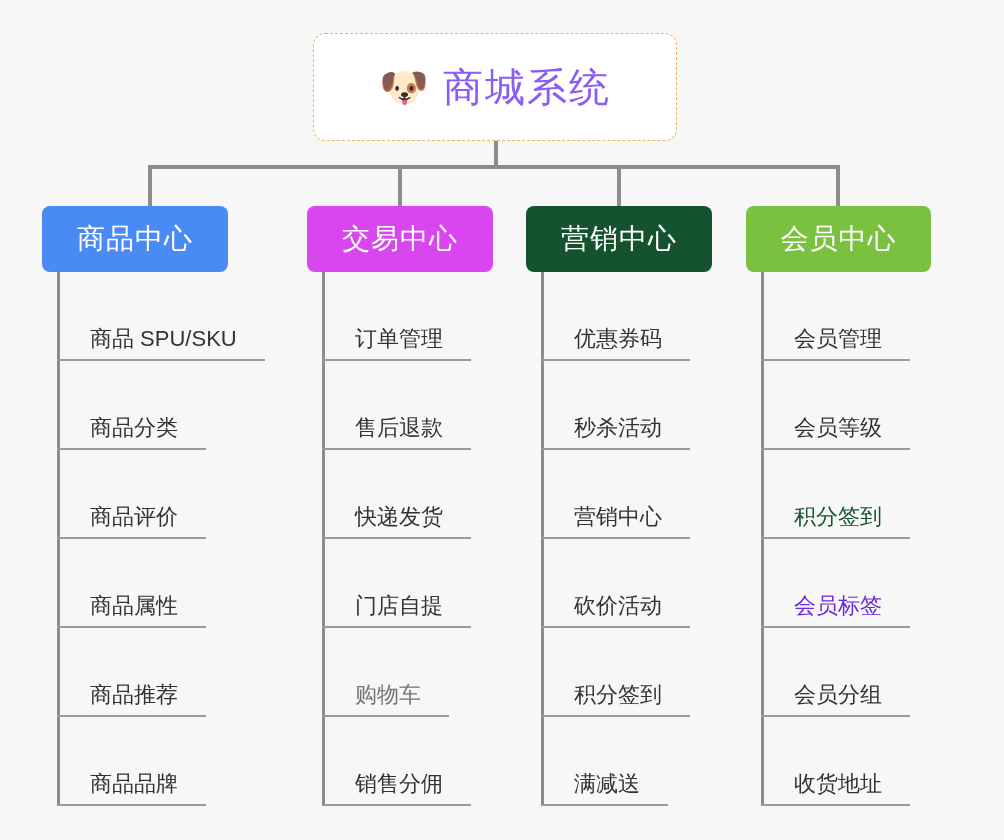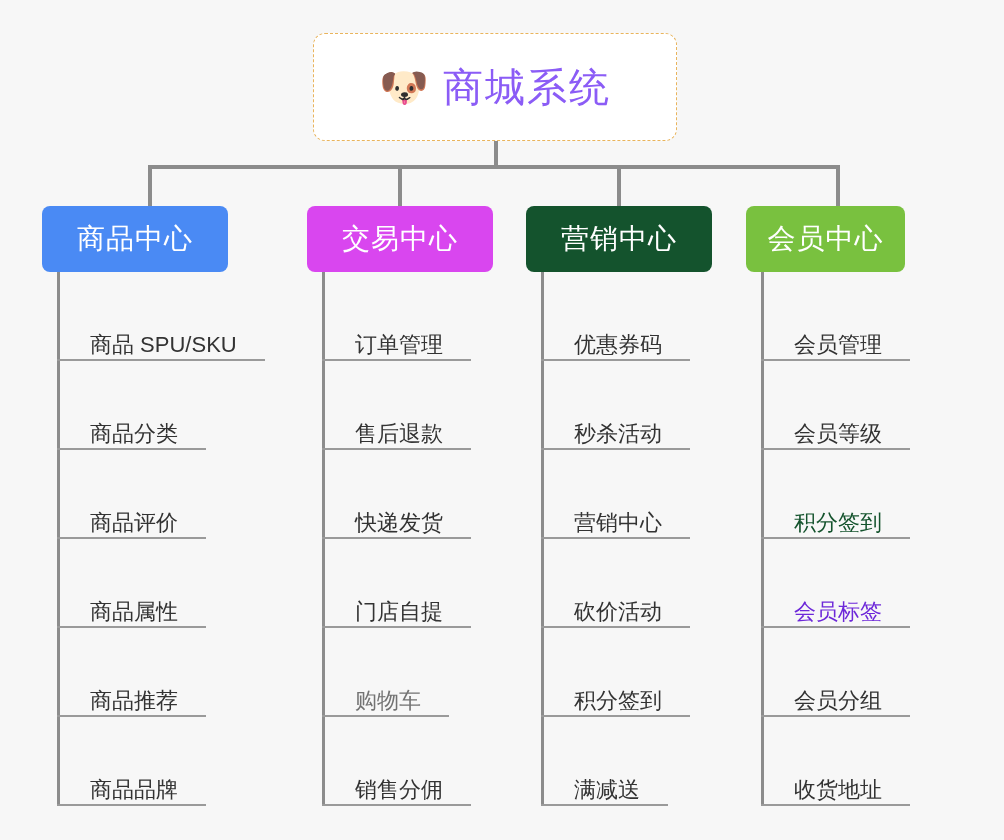--- a/index.html
+++ b/index.html
@@ -93,21 +93,21 @@
     align-items: center;
     justify-content: center;
     color: #ffffff;
     font-size: 28px;
     letter-spacing: 1px;
     box-sizing: border-box;
   }
   .cat-box.w1 { width: 186px; }
   .cat-box.w2 { width: 186px; }
   .cat-box.w3 { width: 186px; }
-  .cat-box.w4 { width: 159px; }
+  .cat-box.w4 { width: 185px; }
 
   
   .leaves {
     position: relative;
     margin-left: 15px;
     padding-left: 0;
   }
   .spine {
     position: absolute;
     left: 0;
@@ -119,21 +119,21 @@
   .leaf {
     position: relative;
     height: 89px;
     display: flex;
     align-items: flex-end;
     padding-left: 0;
   }
   .leaf-inner {
     position: relative;
     display: inline-block;
-    padding: 0 0 4px 0;
+    padding: 0 0 10px 0;
     margin-left: 0;
   }
   .leaf-label {
     display: block;
     font-size: 22px;
     color: #333333;
     white-space: nowrap;
     padding-left: 33px;
     padding-right: 28px;
     line-height: 1.1;

